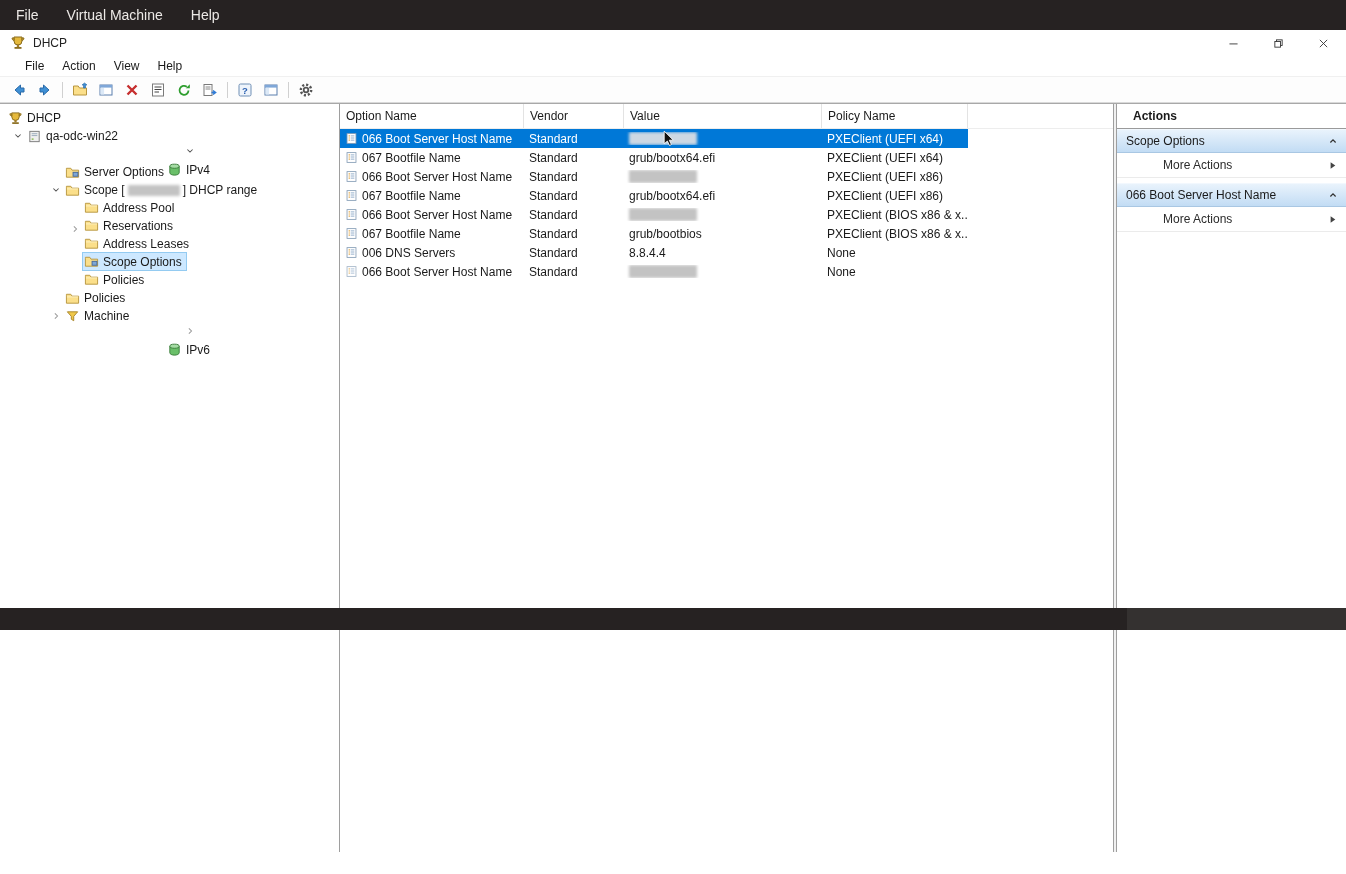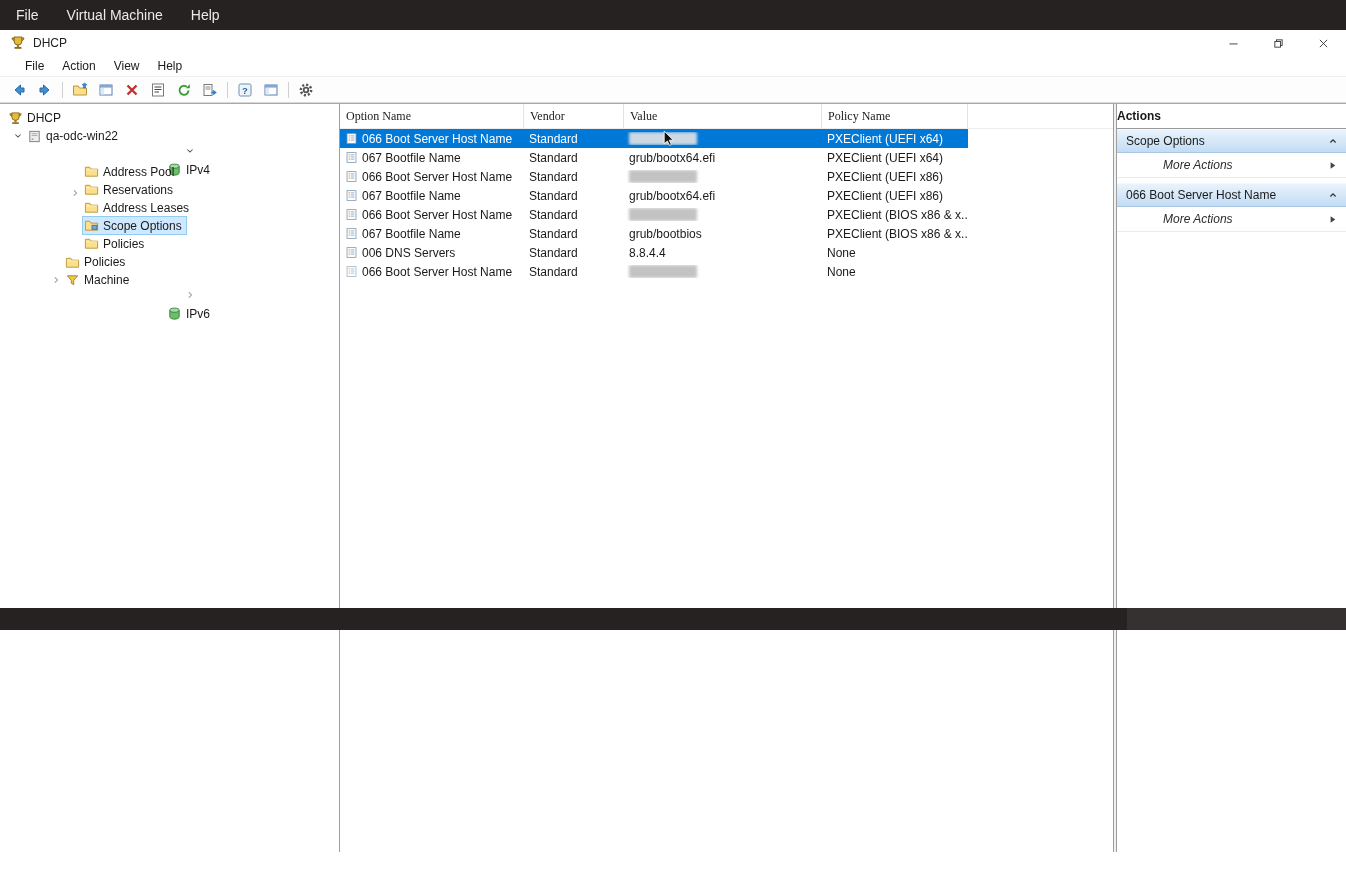--- a/index.html
+++ b/index.html
@@ -53,49 +53,49 @@
   .trow .ticon { margin-right: 4px; display: flex; }
   .trow.selected .core { background: #cde8ff; border-color: #94cbf1; }
   .d0 { padding-left: 6px; }
   .d1 { padding-left: 10px; }
   .d2 { padding-left: 41px; flex-direction: column; }
   .d3 { padding-left: 48px; }
   .d4 { padding-left: 67px; align-items: flex-end; }
 
   
   .list-pane { width: 774px; border-right: 1px solid #9e9e9e; background: #fff; overflow: hidden; position: relative; }
-  .lheader { display: flex; height: 25px; border-bottom: 1px solid #ededed; background: #fff; font-family: Liberation Serif, serif; }
+  .lheader { display: flex; height: 25px; border-bottom: 1px solid #ededed; background: #fff; }
   .hcol { line-height: 24px; padding-left: 6px; border-right: 1px solid #e3e3e3; color: #1a1a1a; overflow: hidden; white-space: nowrap; }
   .hrest { flex: 1; }
   .lrow { display: flex; align-items: center; height: 19px; width: 628px; }
   .lrow.selected { background: #0078d7; color: #ffffff; }
   .cell { padding: 0 5px; white-space: nowrap; overflow: hidden; display: flex; align-items: center; }
   .c-option { width: 184px; }
   .c-vendor { width: 100px; }
   .c-value  { width: 198px; }
   .c-policy { width: 146px; }
   .cell .ricon { margin-right: 4px; flex: 0 0 auto; }
 
   .redact { display: inline-block; background: #c3c3c3; filter: blur(1.5px); border-radius: 1px; vertical-align: middle; }
   .redact-tree { width: 52px; height: 11px; margin: 0 3px; }
   .redact-cell { width: 68px; height: 13px; }
   .lrow.selected .redact-cell { background: #d9dee4; opacity: 0.95; }
 
   .splitter { width: 2px; background: #f0f0f0; }
 
   
   .actions-pane { flex: 1; border-left: 1px solid #9e9e9e; background: #fff; overflow: hidden; }
-  .a-title { height: 25px; line-height: 24px; font-weight: bold; padding-left: 0; border-bottom: 1px solid #9a9a9a; }
+  .a-title { height: 25px; line-height: 24px; font-weight: bold; padding-left: 16px; border-bottom: 1px solid #9a9a9a; }
   .a-header {
     height: 24px; display: flex; align-items: center; justify-content: space-between;
     padding: 0 7px 0 9px;
     background: linear-gradient(#e9f3fc, #c2dcf4);
     border-top: 1px solid #f2f8fe; border-bottom: 1px solid #a9c7e3;
   }
-  .a-more { height: 25px; display: flex; align-items: center; padding-left: 46px; position: relative; border-bottom: 1px solid #ebebeb; color: #2b2b2b; font-style: italic; }
+  .a-more { height: 25px; display: flex; align-items: center; padding-left: 46px; position: relative; border-bottom: 1px solid #ebebeb; color: #2b2b2b; }
   .a-more .arr { position: absolute; right: 6px; top: 5px; }
   .a-gap { height: 5px; }
 
   
   .bottom-bar { height: 22px; background: #262222; position: relative; }
   .bottom-right { position: absolute; right: 0; top: 0; width: 219px; height: 22px; background: #343130; }
 
   
   .cursor { position: absolute; left: 661px; top: 130px; z-index: 99; pointer-events: none; }
   .cursor svg { width: 17px; height: 17px; }
@@ -354,21 +354,47 @@
         <span class="core">
             <span class="ticon">
               <svg class="i15">
                 <use href="#s-db"></use>
               </svg>
             </span>
         <span class="tlabel">IPv4</span>
           </span>
       </div>
 
-
+      <div class="trow d3">
+        <span class="chev"></span>
+        <span class="core">
+            <span class="ticon">
+              <svg class="i15">
+                <use href="#s-folder-opt"></use>
+              </svg>
+            </span>
+        <span class="tlabel">Server Options</span>
+          </span>
+      </div>
+
+      <div class="trow d3">
+        <span class="chev">
+            <svg class="i12">
+              <use href="#s-chev-down"></use>
+            </svg>
+          </span>
+        <span class="core">
+            <span class="ticon">
+              <svg class="i15">
+                <use href="#s-folder"></use>
+              </svg>
+            </span>
+        <span class="tlabel"><span>Scope [</span><span class="redact redact-tree"></span><span>] DHCP range</span></span>
+          </span>
+      </div>
 
       <div class="trow d4">
         <span class="chev"></span>
         <span class="core">
             <span class="ticon">
               <svg class="i15">
                 <use href="#s-folder"></use>
               </svg>
             </span>
         <span class="tlabel">Address Pool</span>

